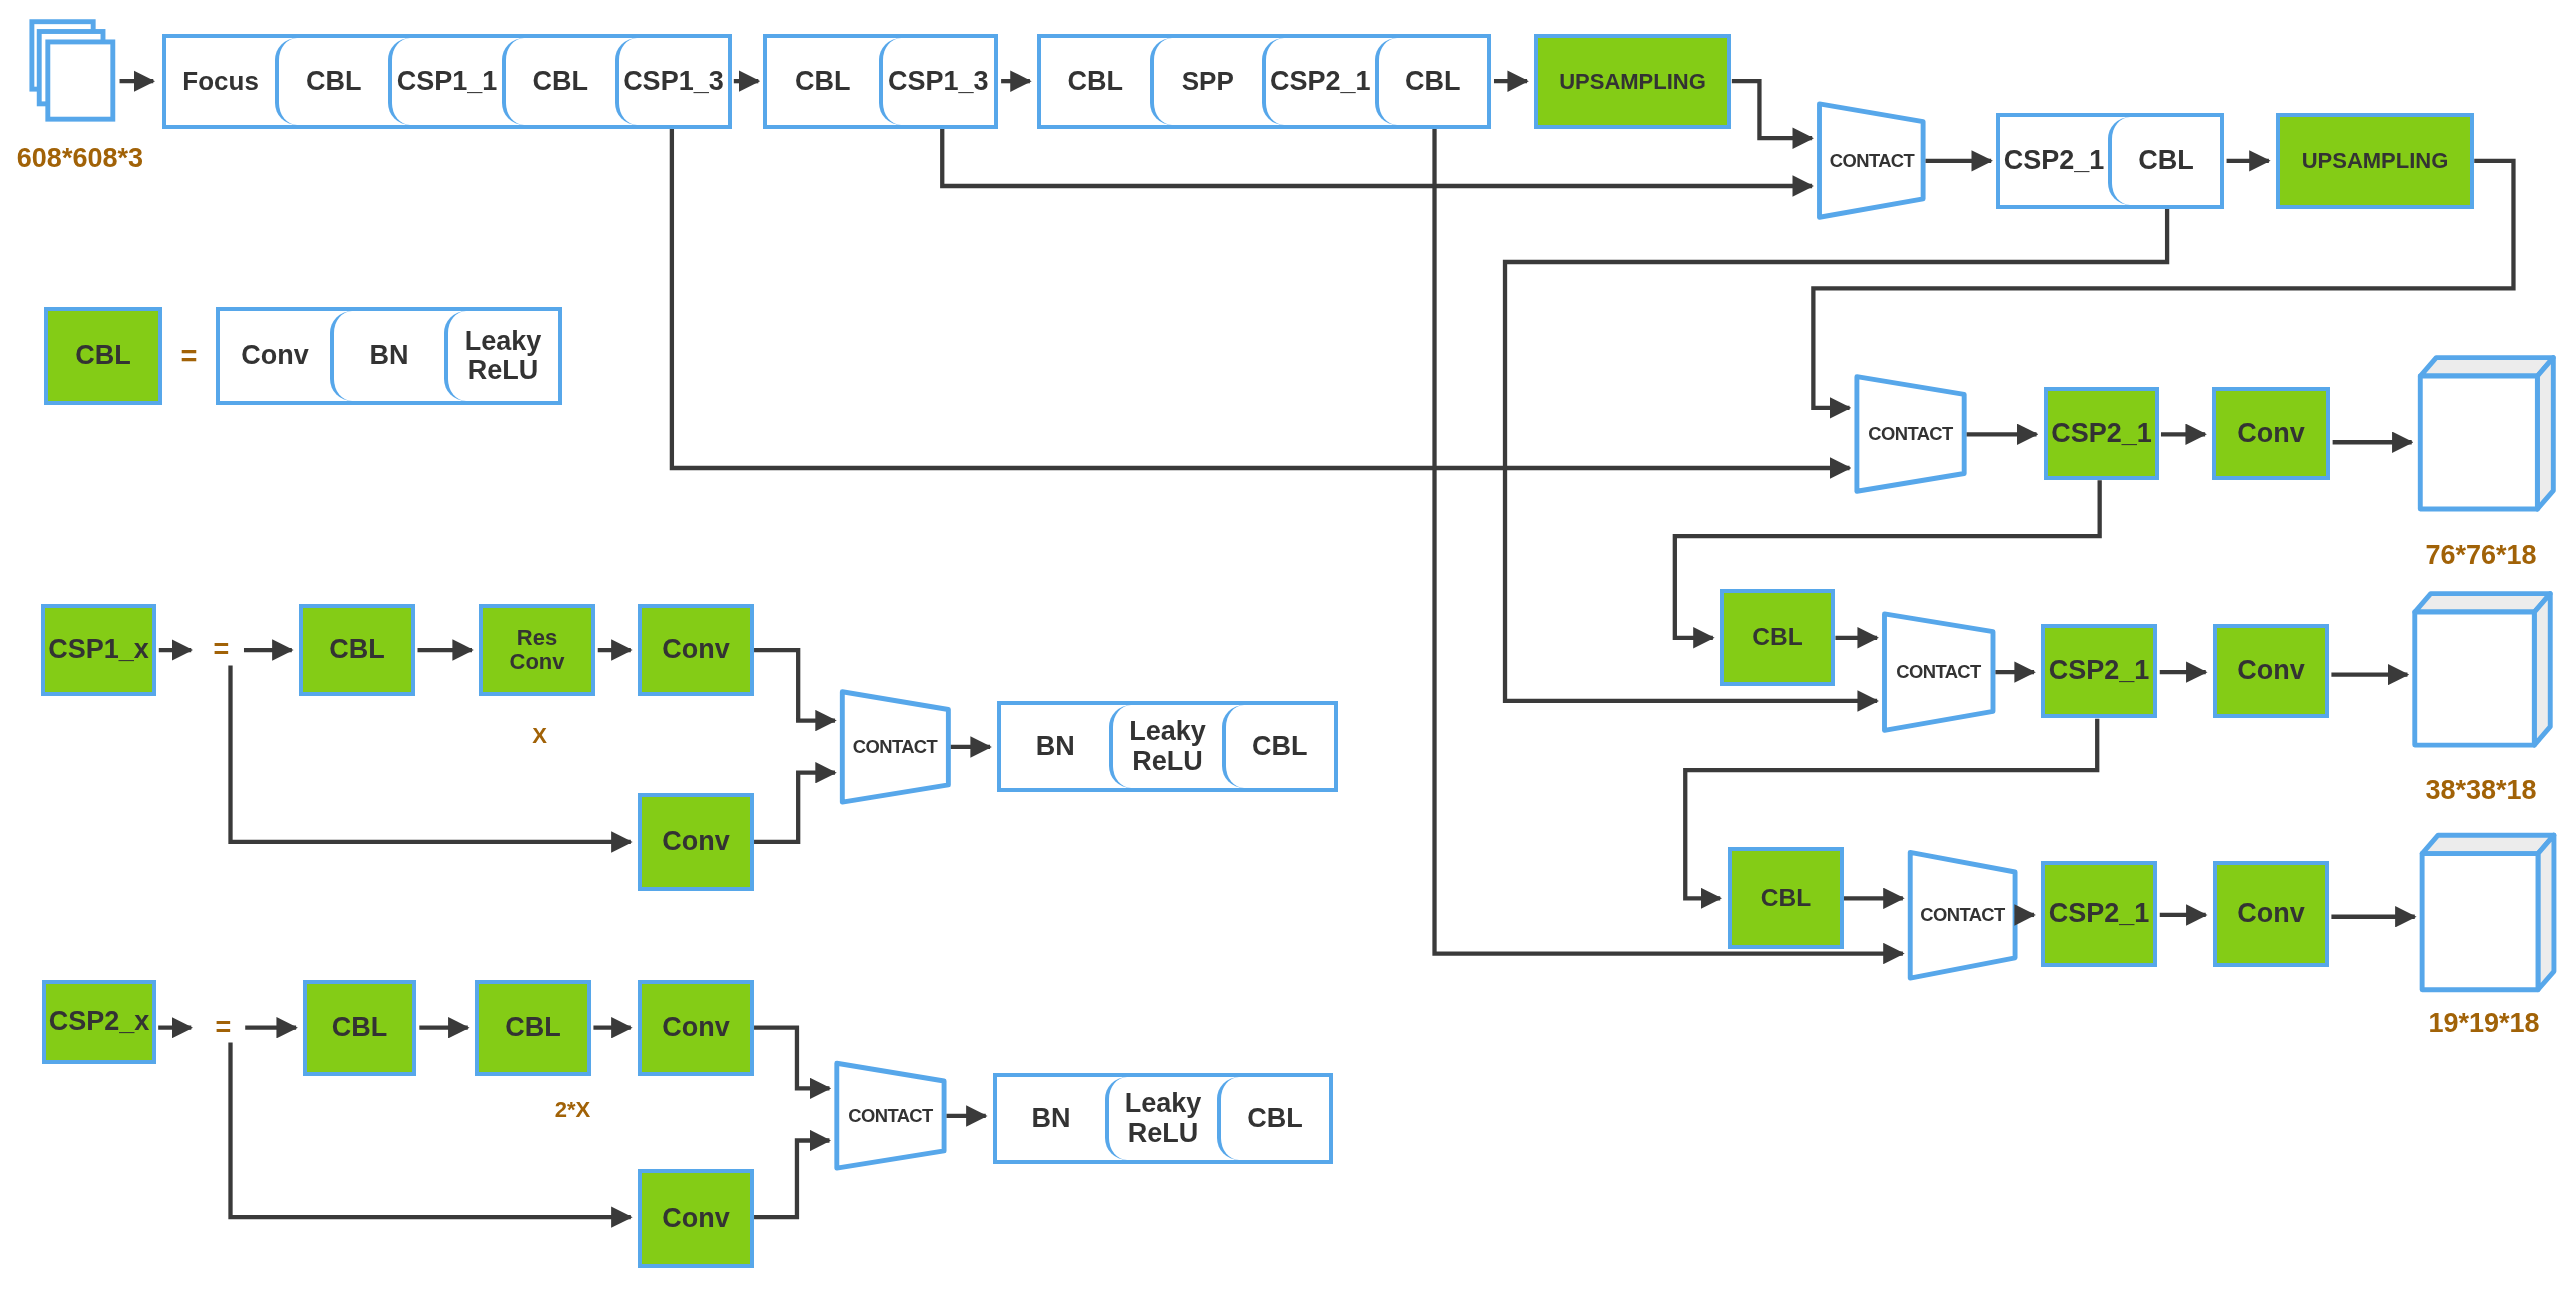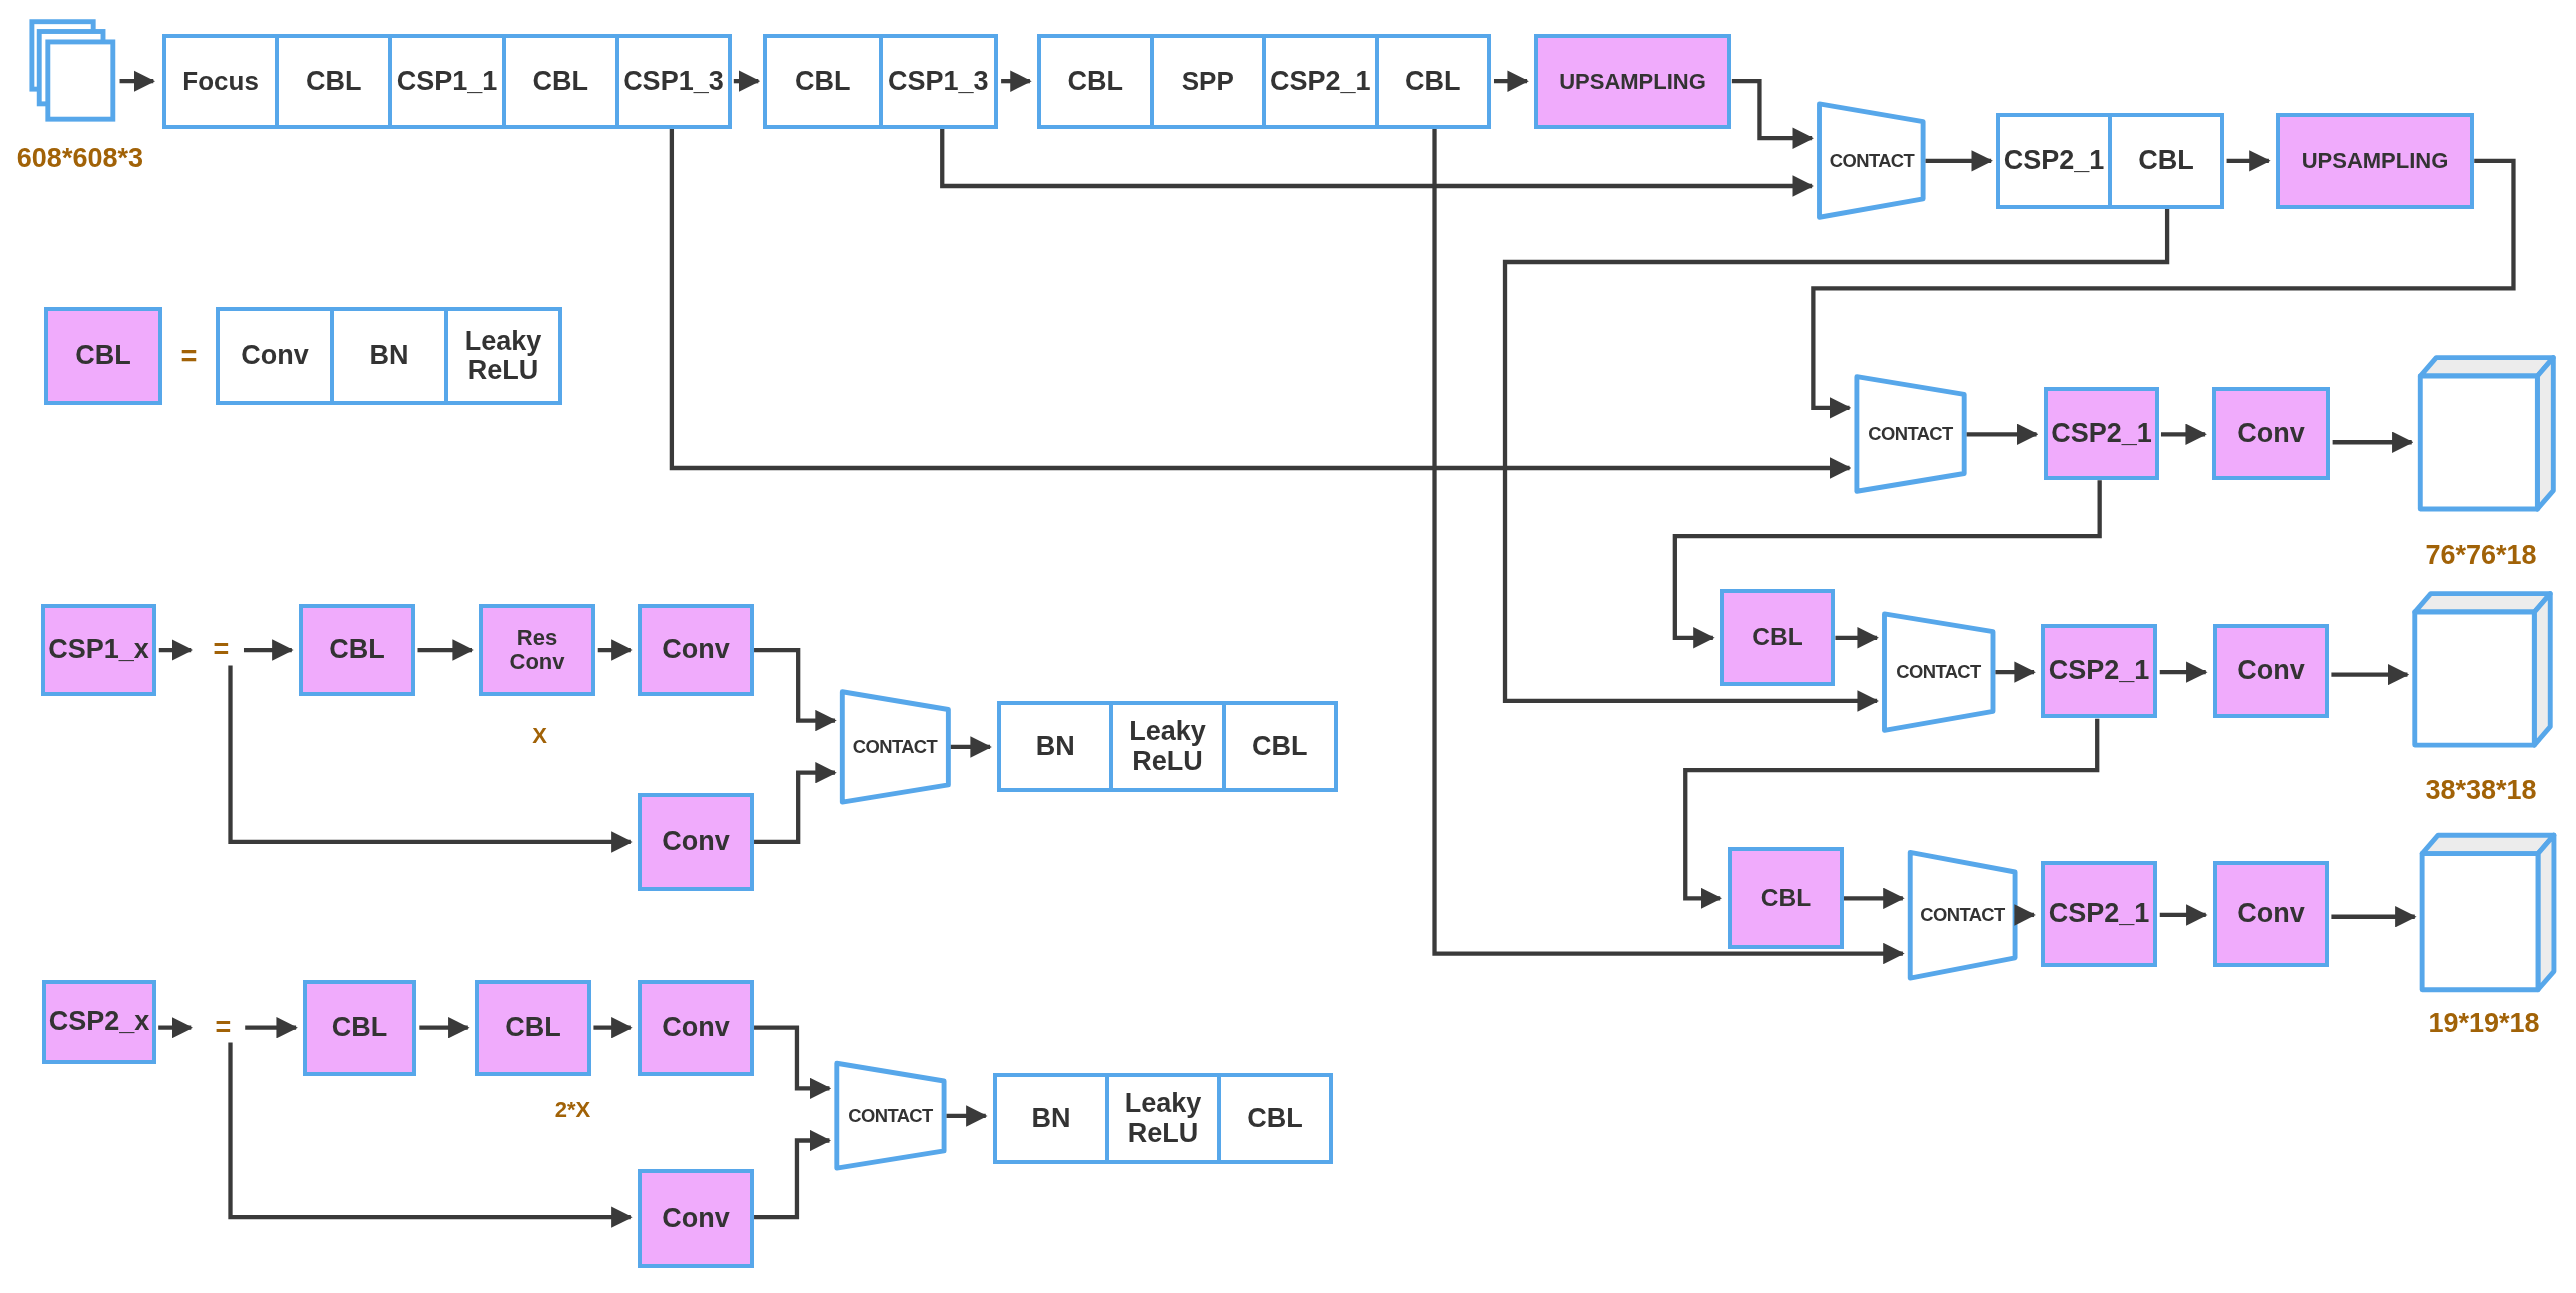--- a/index.html
+++ b/index.html
@@ -1,25 +1,25 @@
 <!DOCTYPE html>
 <html style="font-size:9.8px"><head>
 <meta charset="utf-8">
 <style>
   html,body{margin:0;padding:0;background:#fff;}
   #stage{position:relative;width:2576px;height:1294px;background:#ffffff;
          font-family:"Liberation Sans",sans-serif;color:#333;overflow:hidden;}
   #wires{position:absolute;left:0;top:0;z-index:1;}
-  .box{position:absolute;z-index:2;background:#f0abfc;border:4.9px solid #57a7ea;box-sizing:border-box;
+  .box{position:absolute;z-index:2;background:#84cc16;border:4.9px solid #57a7ea;box-sizing:border-box;
        display:flex;align-items:center;justify-content:center;font-weight:bold;color:#333;
        text-align:center;line-height:1.08;}
   .grp{position:absolute;z-index:2;background:#fff;border:4.9px solid #57a7ea;box-sizing:border-box;
        display:flex;font-weight:bold;color:#333;}
   .cell{flex:1;display:flex;align-items:center;justify-content:center;border-left:4.9px solid #57a7ea;
-        text-align:center;line-height:1.08;}
+        text-align:center;line-height:1.08;border-radius:22px;}
   .cell:first-child{border-left:none;}
   .plain{position:absolute;z-index:2;display:flex;align-items:center;justify-content:center;
          font-weight:bold;color:#a16207;text-align:center;}
   .contact-label{position:absolute;z-index:3;display:flex;align-items:center;justify-content:center;
          font-weight:bold;color:#333;font-size:18.4px;letter-spacing:-0.6px;}
   .fs48{font-size:29px}.fs44{font-size:27px}.fs42{font-size:26px}.fs40{font-size:24.5px}
   .fs38{font-size:27px}.fs36{font-size:22px}.fs34{font-size:27px}
   .wrapn{max-width:77px;display:inline-block;}
 </style>
 </head>

